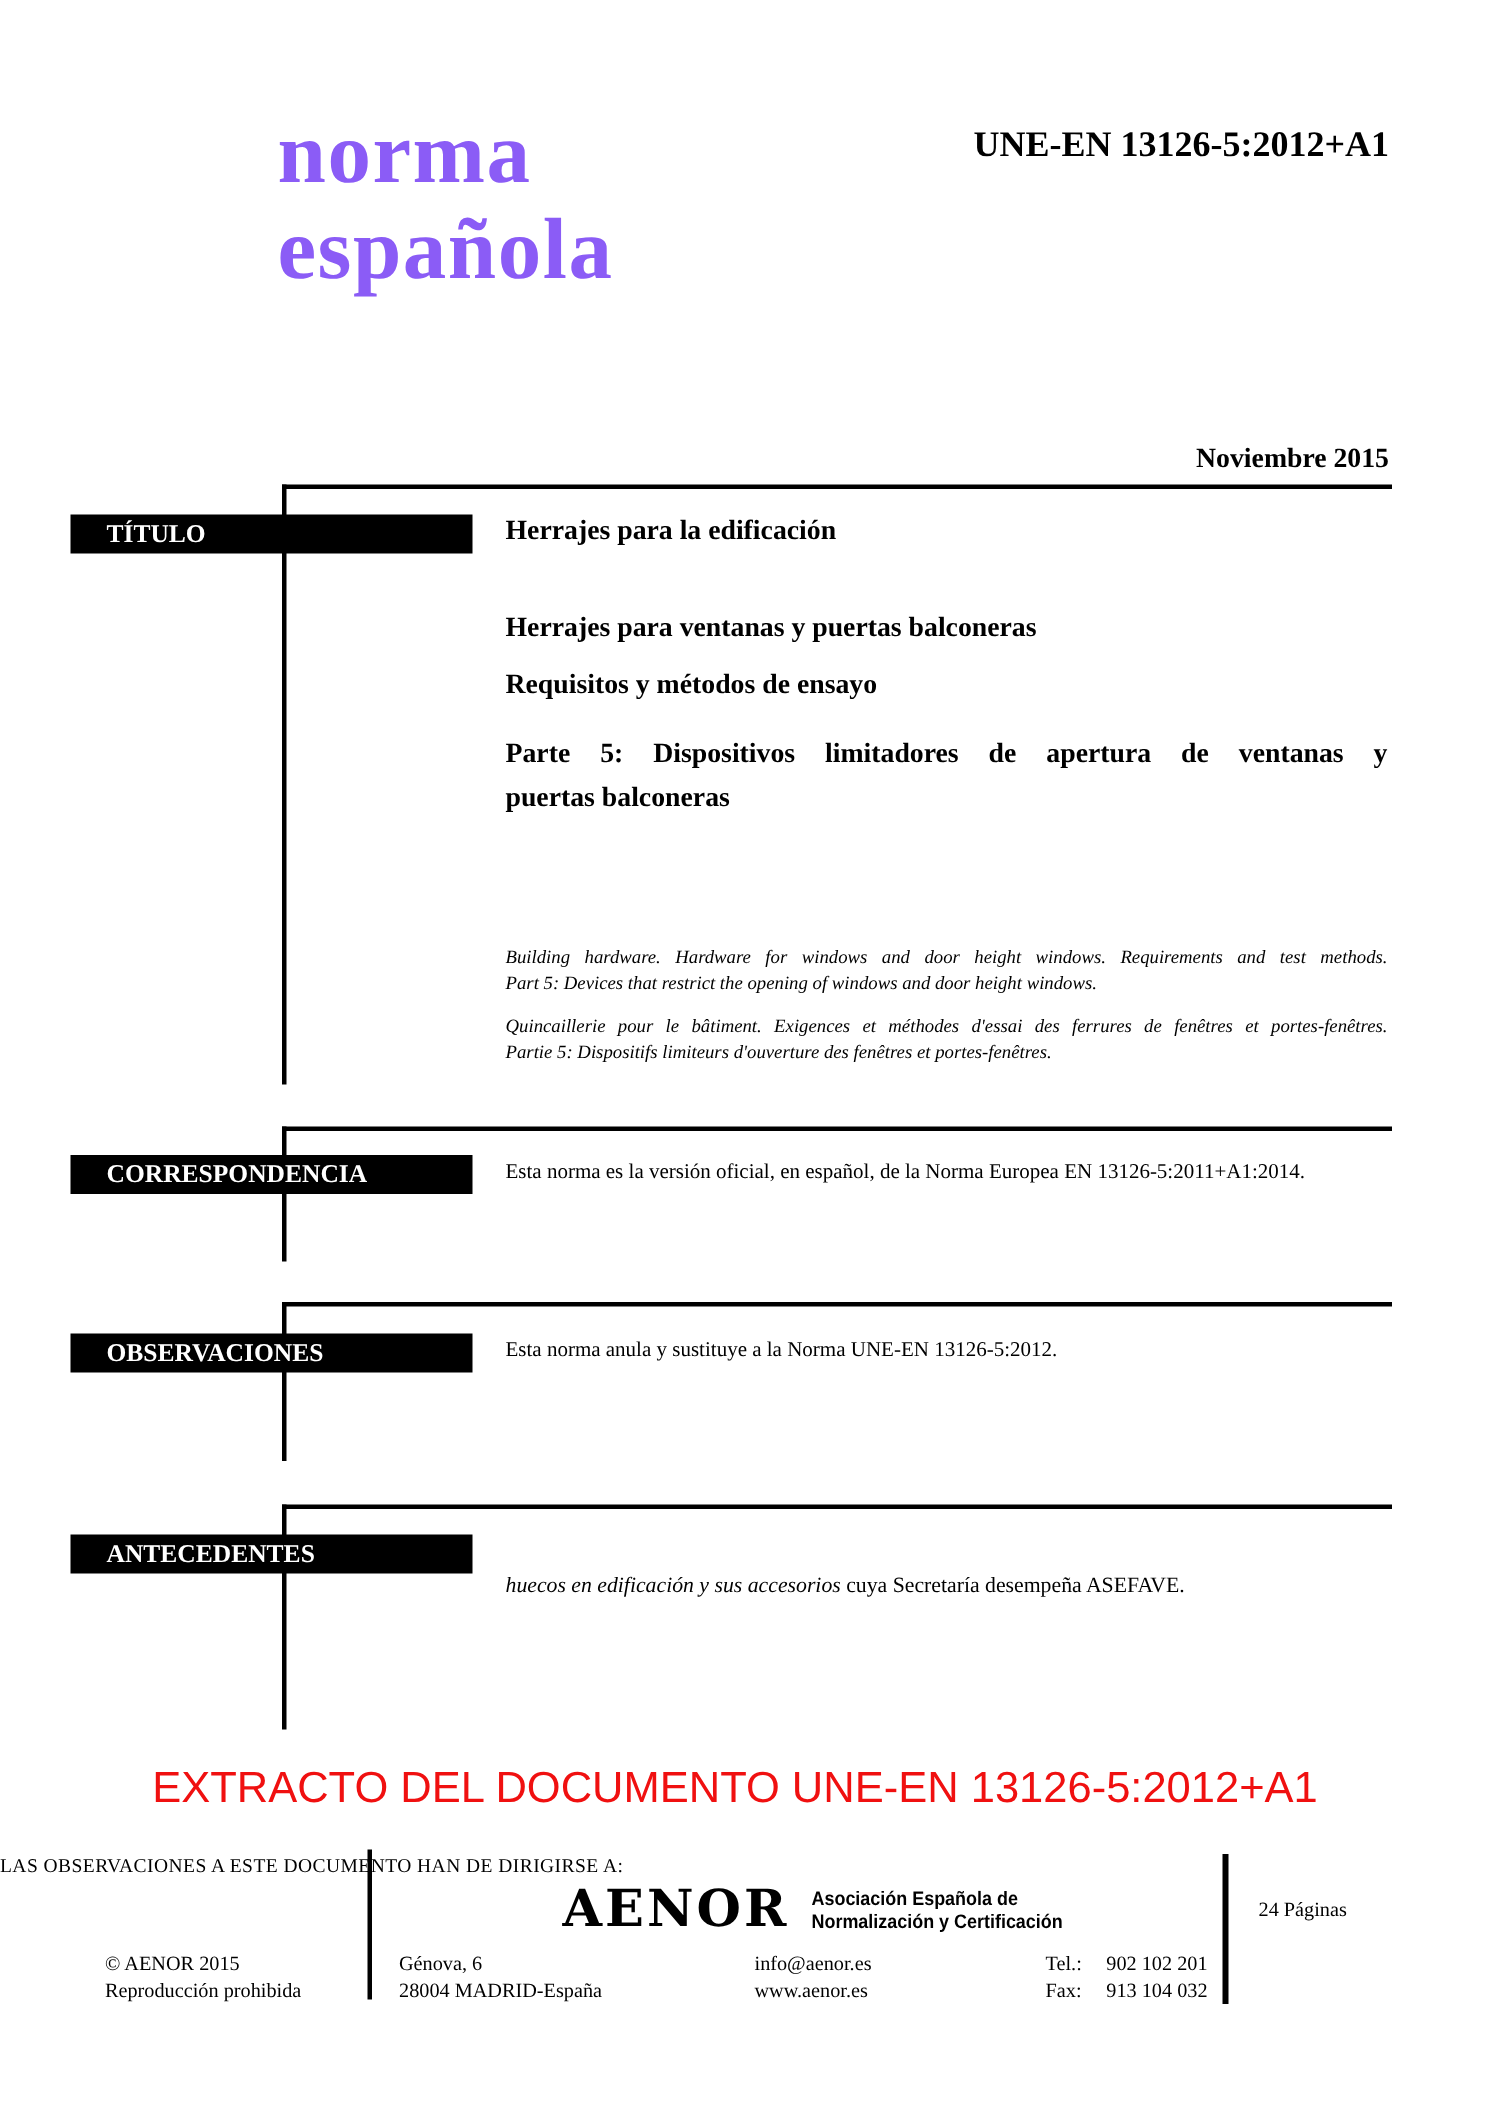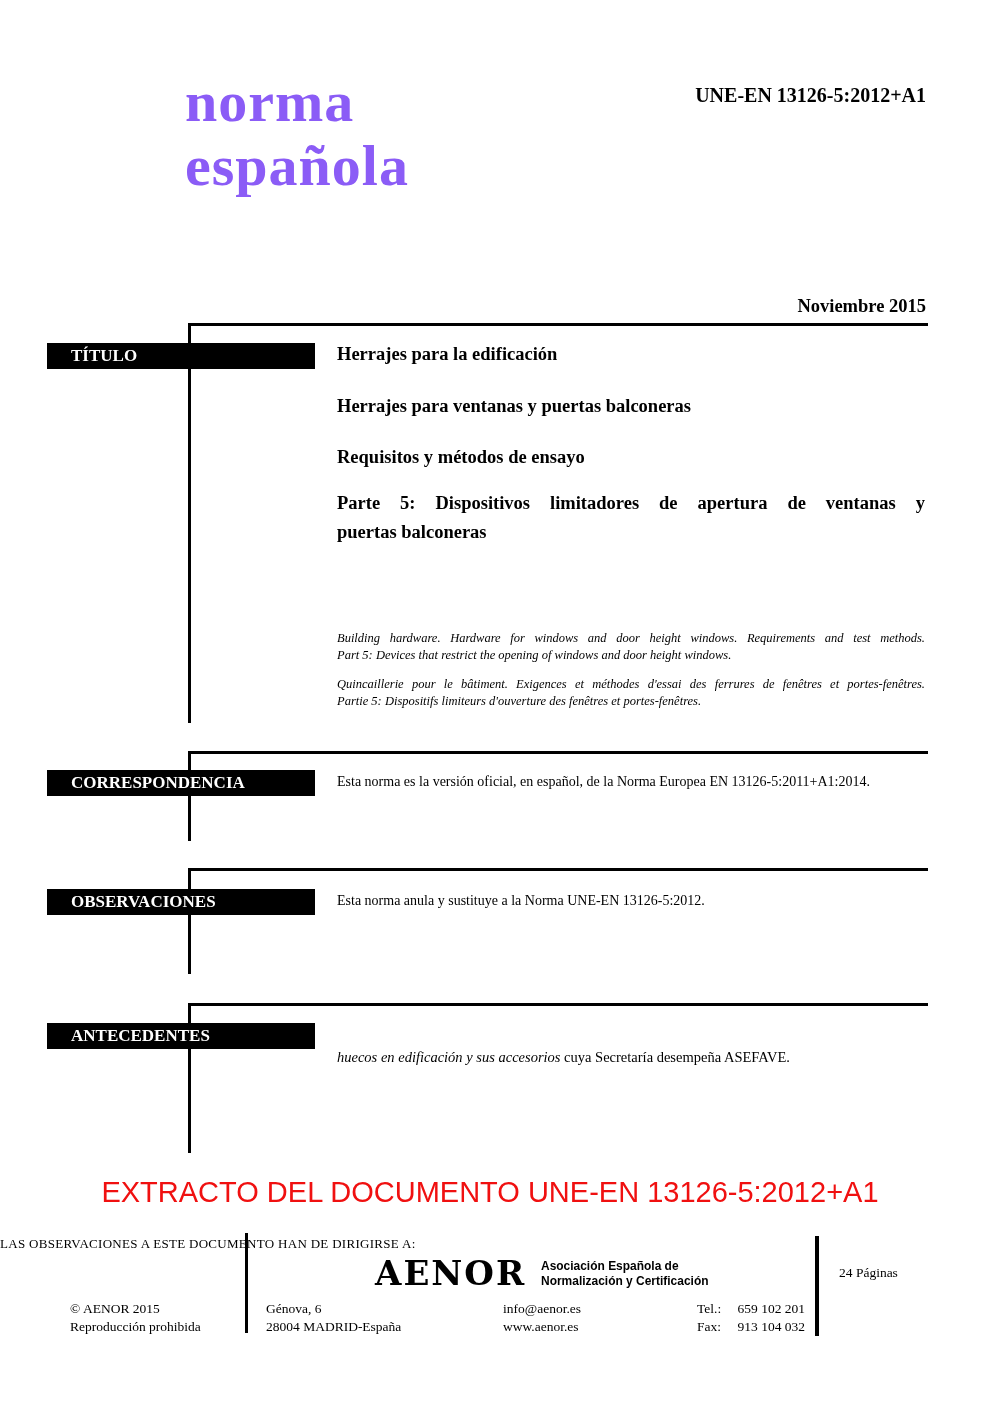--- a/index.html
+++ b/index.html
@@ -4,21 +4,21 @@
 <style>
   html,body{margin:0;padding:0;background:#fff;}
   .page{
     position:relative;width:992px;height:1403px;background:#ffffff;
     font-family:"Liberation Serif","DejaVu Serif",serif;color:#000;overflow:hidden;
   }
   .abs{position:absolute;}
   
   .brand{left:185px;top:70px;font-size:58px;font-weight:bold;line-height:64px;
          color:#8b5cf6;letter-spacing:1px;}
-  .doc-code{right:66px;top:84px;font-size:20px;font-weight:bold;white-space:nowrap;}
+  .doc-code{right:66px;top:84px;font-size:24px;font-weight:bold;white-space:nowrap;}
   .pub-date{right:66px;top:296px;font-size:18.5px;font-weight:bold;white-space:nowrap;}
   
   .hline{left:188px;width:740px;height:3px;background:#000;}
   .vline{left:188px;width:3px;background:#000;}
   
   .label-box{left:47px;width:268px;height:26px;background:#000;color:#fff;
              font-weight:bold;font-size:17px;line-height:26px;padding-left:24px;
              box-sizing:border-box;white-space:nowrap;}
   
   .col{left:337px;width:588px;}
@@ -72,21 +72,21 @@
   <div class="abs vline" style="top:868px;height:106px"></div>
   <div class="abs hline" style="top:1003px"></div>
   <div class="abs vline" style="top:1003px;height:150px"></div>
 
   <div class="abs label-box" style="top:343px">TÍTULO</div>
   <div class="abs label-box" style="top:770px">CORRESPONDENCIA</div>
   <div class="abs label-box" style="top:889px">OBSERVACIONES</div>
   <div class="abs label-box" style="top:1023px">ANTECEDENTES</div>
 
   <div class="abs col title-line" style="top:341px">Herrajes para la edificación</div>
-  <div class="abs col title-line" style="top:393px">Herrajes para ventanas y puertas balconeras</div>
+  <div class="abs col title-line" style="top:406px">Herrajes para ventanas y puertas balconeras</div>
   <div class="abs col title-line" style="top:444px">Requisitos y métodos de ensayo</div>
   <div class="abs col title-line stretch" style="top:490px">Parte 5: Dispositivos limitadores de apertura de ventanas y</div>
   <div class="abs col title-line" style="top:519px">puertas balconeras</div>
 
   <div class="abs col annot stretch" style="top:630px">Building hardware. Hardware for windows and door height windows. Requirements and test methods.</div>
   <div class="abs col annot" style="top:647px">Part 5: Devices that restrict the opening of windows and door height windows.</div>
   <div class="abs col annot stretch" style="top:676px">Quincaillerie pour le bâtiment. Exigences et méthodes d'essai des ferrures de fenêtres et portes-fenêtres.</div>
   <div class="abs col annot" style="top:693px">Partie 5: Dispositifs limiteurs d'ouverture des fenêtres et portes-fenêtres.</div>
 
   <div class="abs col sect-text nowrap" style="top:770px">Esta norma es la versión oficial, en español, de la Norma Europea EN 13126-5:2011+A1:2014.</div>
@@ -116,21 +116,21 @@
     <div>Génova, 6</div>
     <div>28004 MADRID-España</div>
   </div>
   <div class="abs f-web fsm">
     <div>info@aenor.es</div>
     <div>www.aenor.es</div>
   </div>
   <div class="abs f-telfax fsm">
     <div class="trow">
       <span>Tel.:</span>
-      <span>659 102 201</span>
+      <span>902 102 201</span>
     </div>
     <div class="trow">
       <span>Fax:</span>
       <span>913 104 032</span>
     </div>
   </div>
 
   <div class="abs f-pages fsm">24 Páginas</div>
 
 </div>

